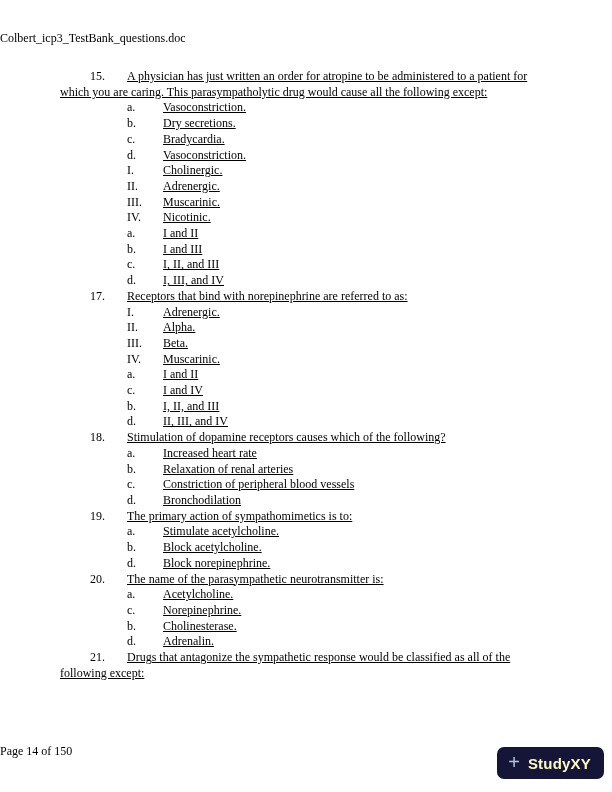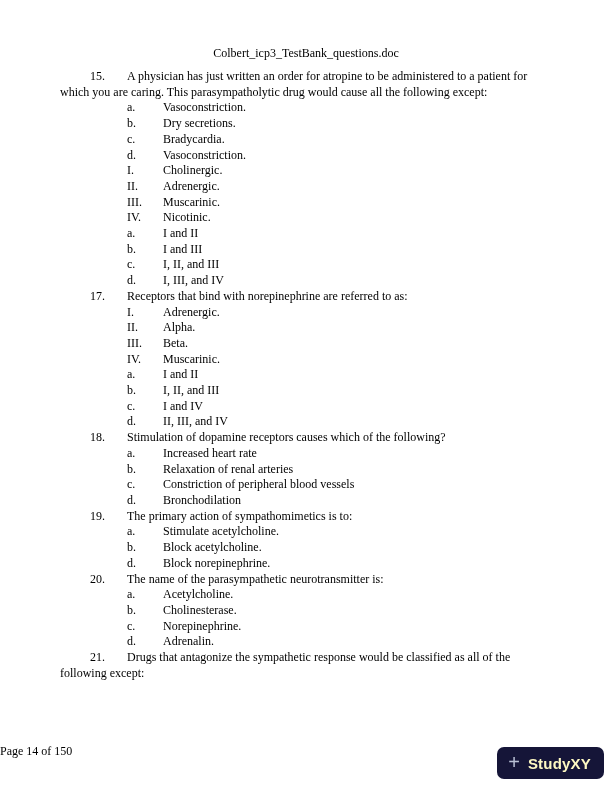--- a/index.html
+++ b/index.html
@@ -9,32 +9,32 @@
     height: 792px;
     margin: 0 auto;
     background: #ffffff;
     font-family: "Liberation Serif", serif;
     font-size: 12px;
     color: #000000;
     overflow: hidden;
   }
   .doc-header {
     position: absolute;
-    top: 46px;
+    top: 31px;
     left: 0;
     right: 0;
-    text-align: center;
     line-height: 15px;
   }
   .content {
     position: absolute;
     top: 69px;
     left: 60px;
     right: 56px;
     line-height: 15.7px;
+    text-decoration: underline;
   }
   .question {
     margin: 0;
     text-indent: 30px;
   }
   .q-num {
     display: inline-block;
     width: 37px;
     text-indent: 0;
   }
@@ -99,36 +99,36 @@
       <div class="option"><span class="opt-label">a.</span><span>I and II</span></div>
       <div class="option"><span class="opt-label">b.</span><span>I and III</span></div>
       <div class="option"><span class="opt-label">c.</span><span>I, II, and III</span></div>
       <div class="option"><span class="opt-label">d.</span><span>I, III, and IV</span></div>
       <p class="question"><span class="q-num">17.</span>Receptors that bind with norepinephrine are referred to as:</p>
       <div class="option"><span class="opt-label">I.</span><span>Adrenergic.</span></div>
       <div class="option"><span class="opt-label">II.</span><span>Alpha.</span></div>
       <div class="option"><span class="opt-label">III.</span><span>Beta.</span></div>
       <div class="option"><span class="opt-label">IV.</span><span>Muscarinic.</span></div>
       <div class="option"><span class="opt-label">a.</span><span>I and II</span></div>
+      <div class="option"><span class="opt-label">c.</span><span>I and IV</span></div>
       <div class="option"><span class="opt-label">b.</span><span>I, II, and III</span></div>
-      <div class="option"><span class="opt-label">c.</span><span>I and IV</span></div>
       <div class="option"><span class="opt-label">d.</span><span>II, III, and IV</span></div>
       <p class="question"><span class="q-num">18.</span>Stimulation of dopamine receptors causes which of the following?</p>
       <div class="option"><span class="opt-label">a.</span><span>Increased heart rate</span></div>
       <div class="option"><span class="opt-label">b.</span><span>Relaxation of renal arteries</span></div>
       <div class="option"><span class="opt-label">c.</span><span>Constriction of peripheral blood vessels</span></div>
       <div class="option"><span class="opt-label">d.</span><span>Bronchodilation</span></div>
       <p class="question"><span class="q-num">19.</span>The primary action of sympathomimetics is to:</p>
       <div class="option"><span class="opt-label">a.</span><span>Stimulate acetylcholine.</span></div>
       <div class="option"><span class="opt-label">b.</span><span>Block acetylcholine.</span></div>
       <div class="option"><span class="opt-label">d.</span><span>Block norepinephrine.</span></div>
       <p class="question"><span class="q-num">20.</span>The name of the parasympathetic neurotransmitter is:</p>
       <div class="option"><span class="opt-label">a.</span><span>Acetylcholine.</span></div>
+      <div class="option"><span class="opt-label">c.</span><span>Norepinephrine.</span></div>
       <div class="option"><span class="opt-label">b.</span><span>Cholinesterase.</span></div>
-      <div class="option"><span class="opt-label">c.</span><span>Norepinephrine.</span></div>
       <div class="option"><span class="opt-label">d.</span><span>Adrenalin.</span></div>
       <p class="question"><span class="q-num">21.</span>Drugs that antagonize the sympathetic response would be classified as all of the following except:</p>
     </div>
 
   <div class="page-footer">Page 14 of 150</div>
 
   <div class="brand-badge" style="background: rgb(21, 21, 56);">
     <span class="plus" style="color: rgb(185, 192, 212);">+</span>
     <span class="brand-text" style="color: #fef9c3;"><span>Study</span><span class="xy">XY</span></span>
   </div>

